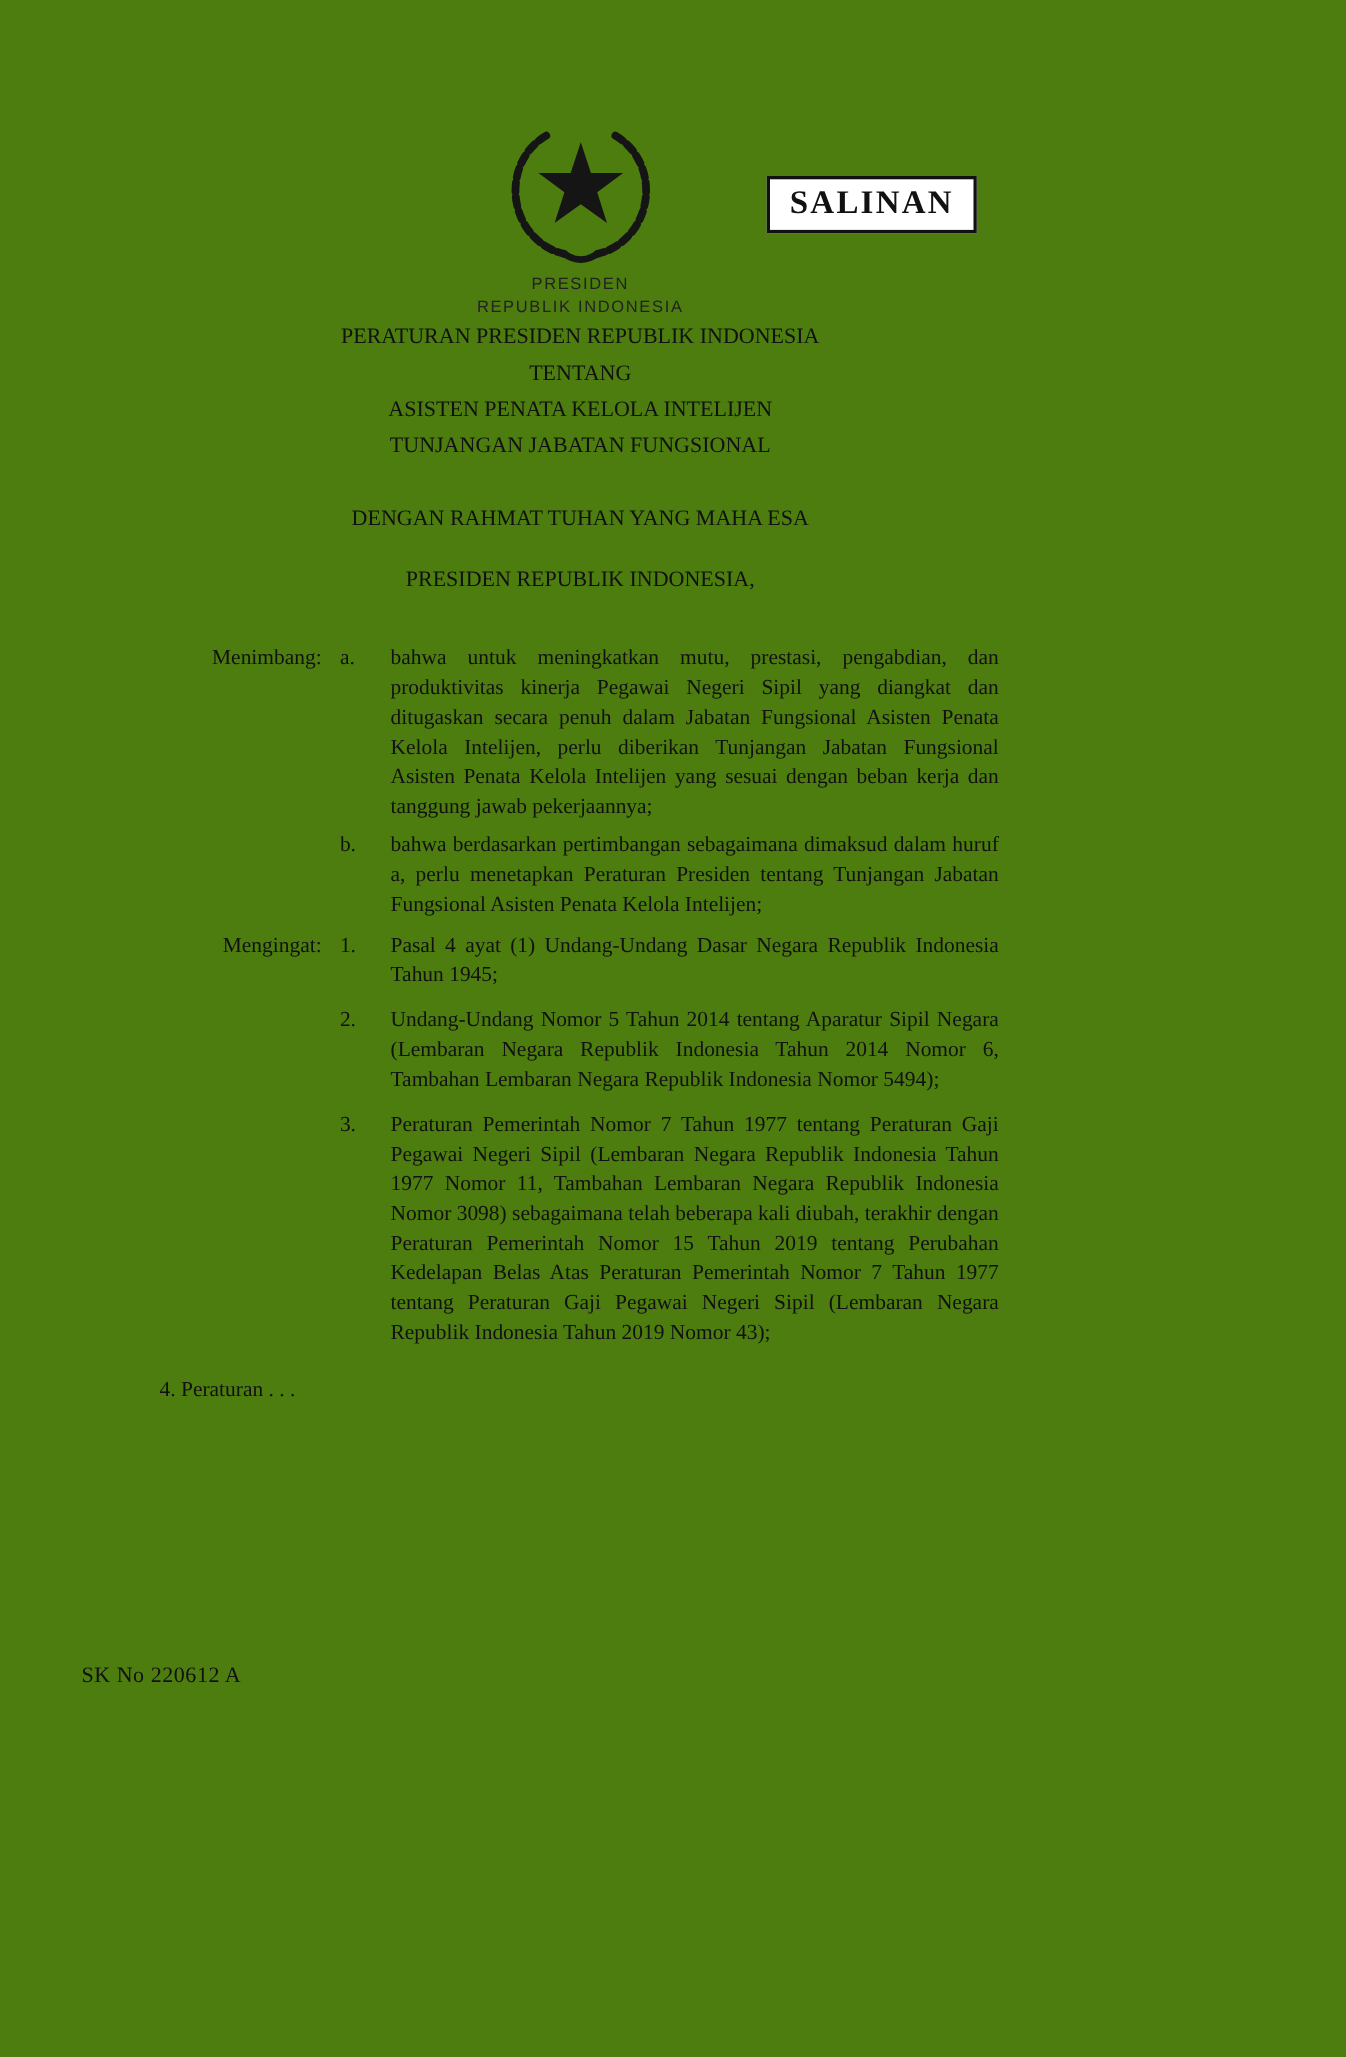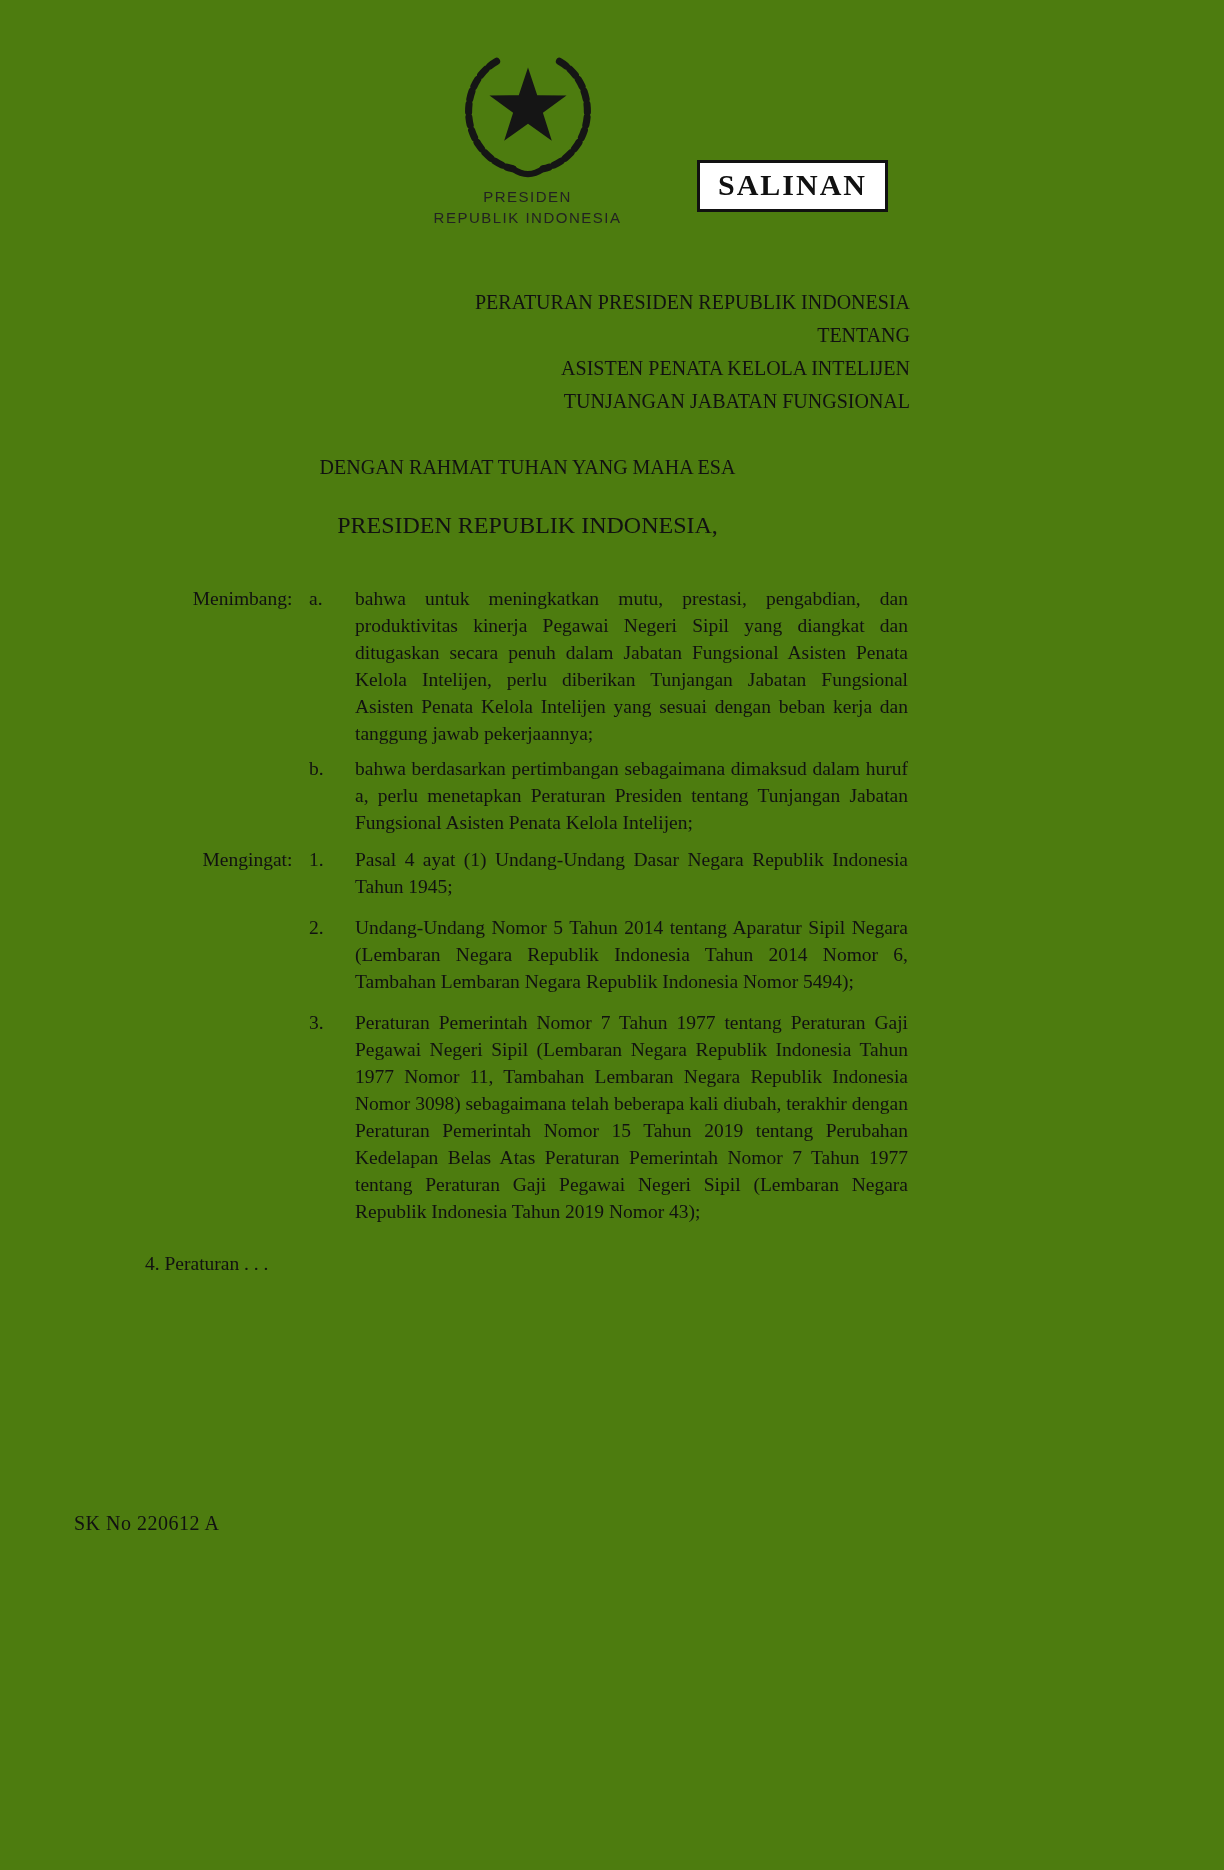--- a/index.html
+++ b/index.html
@@ -10,21 +10,21 @@
     height: 1870px;
     margin: 0 auto;
     background: #4d7c0f;
     font-family: "Liberation Serif", "DejaVu Serif", serif;
     color: #111;
     overflow: hidden;
   }
   .content {
     width: 765px;
     margin-left: 145px;
-    padding-top: 44px;
+    padding-top: 106px;
   }
   
   .emblem-wrap {
     width: 100%;
     display: flex;
     justify-content: center;
   }
   .emblem-wrap svg { display: block; }
   .institution {
     text-align: center;
@@ -41,34 +41,33 @@
     left: 697px;
     border: 3px solid #111;
     padding: 5px 18px 7px 18px;
     font-size: 30px;
     font-weight: bold;
     letter-spacing: 2px;
     background: #fff;
   }
   
   .title-block {
-    margin-top: 58px;
-    text-align: right;
+    text-align: center;
     font-size: 20px;
     line-height: 33px;
   }
   .invocation {
     margin-top: 38px;
     text-align: center;
     font-size: 20px;
   }
   .authority {
     margin-top: 33px;
     text-align: center;
-    font-size: 24px;
+    font-size: 20px;
   }
   
   .clauses {
     margin-top: 46px;
     font-size: 19.5px;
     line-height: 27px;
   }
   .section { margin-bottom: 10px; }
   .row {
     display: grid;

